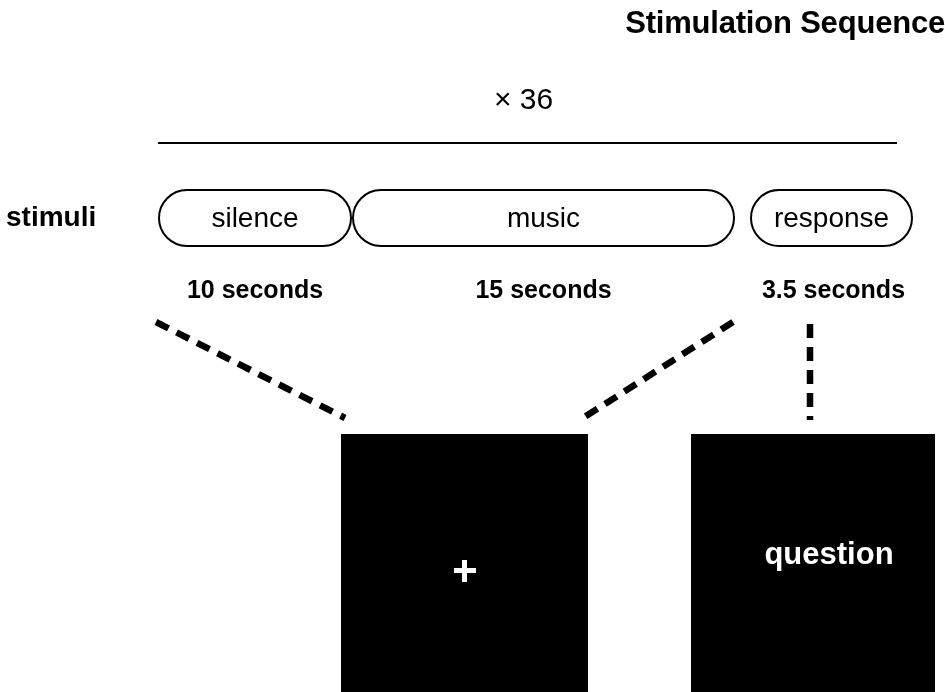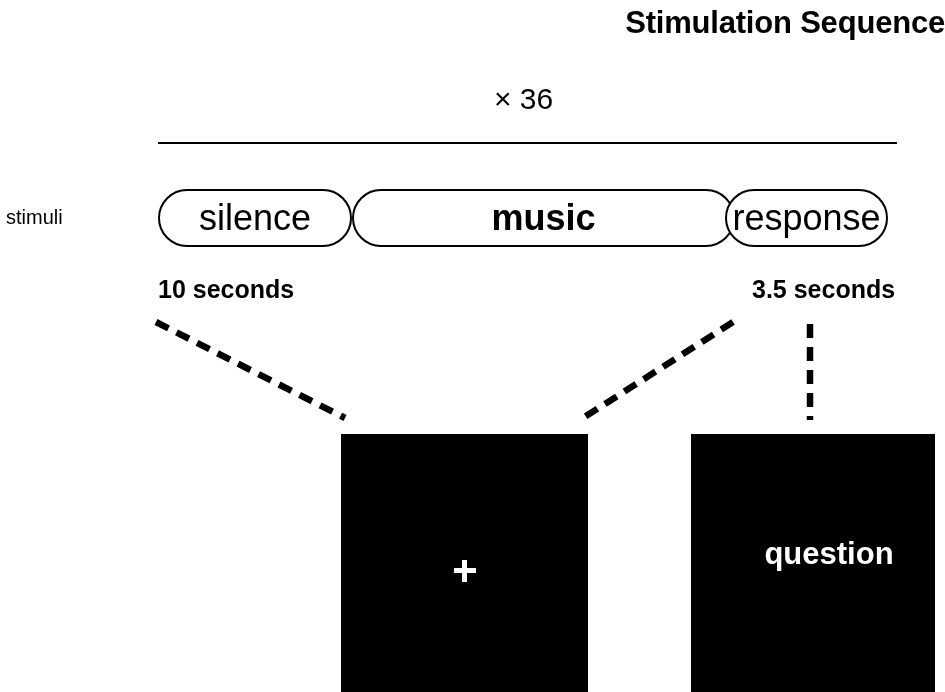--- a/index.html
+++ b/index.html
@@ -40,22 +40,22 @@
     text-align: center;
     font-size: 30px;
     font-weight: normal;
     line-height: 38px;
     transform: translateX(51px);
   }
 
   
   .row-label {
     position: absolute;
-    font-size: 20px;
-    font-weight: normal;
+    font-size: 28px;
+    font-weight: bold;
     line-height: 34px;
     white-space: nowrap;
   }
   .row-label.stimuli { left: 6px;  top: 200px; }
   .row-label.screen  { left: 36px; top: 541px; }
 
   
   .sequence-rule {
     position: absolute;
     left: 158px;
@@ -76,32 +76,33 @@
     position: absolute;
     top: 0;
     height: 58px;
     box-sizing: border-box;
     border: 2.6px solid #000000;
     border-radius: 29px;
     background: #ffffff;
     display: flex;
     align-items: center;
     justify-content: center;
-    font-size: 36px;
+    font-size: 28px;
     line-height: 1;
     white-space: nowrap;
   }
   .pill.silence  { left: 0px;   width: 194px; }
-  .pill.music    { left: 194px; width: 383px; font-weight: bold; }
-  .pill.response { left: 567px; width: 163px; }
+  .pill.music    { left: 194px; width: 383px; }
+  .pill.response { left: 592px; width: 163px; }
 
   
   .duration {
     position: absolute;
     top: 274px;
+    text-align: center;
     font-size: 25px;
     font-weight: bold;
     line-height: 30px;
     white-space: nowrap;
   }
   .duration.d0 { left: 158px; width: 194px; }
   .duration.d1 { left: 352px; width: 383px; }
   .duration.d2 { left: 752px; width: 163px; }
 
   
@@ -173,20 +174,21 @@
   <div class="row-label stimuli">stimuli</div>
 
 
   <div class="pill-row">
     <div class="pill silence">silence</div>
     <div class="pill music">music</div>
     <div class="pill response">response</div>
   </div>
 
   <div class="duration d0">10 seconds</div>
+  <div class="duration d1">15 seconds</div>
   <div class="duration d2">3.5 seconds</div>
 
   <svg class="connectors" viewBox="0 0 945 692" width="945" height="692">
     <line x1="156" y1="322" x2="345" y2="418" stroke="#000000" stroke-width="6.5" stroke-dasharray="14 9" stroke-linecap="butt"></line>
     <line x1="733" y1="322" x2="583" y2="418" stroke="#000000" stroke-width="6.5" stroke-dasharray="14 9" stroke-linecap="butt"></line>
     <line x1="810" y1="324" x2="810" y2="420" stroke="#000000" stroke-width="6.5" stroke-dasharray="14 9" stroke-linecap="butt"></line>
   </svg>
 
   <div class="screen-box fixation">
     <div class="fixation-cross">

